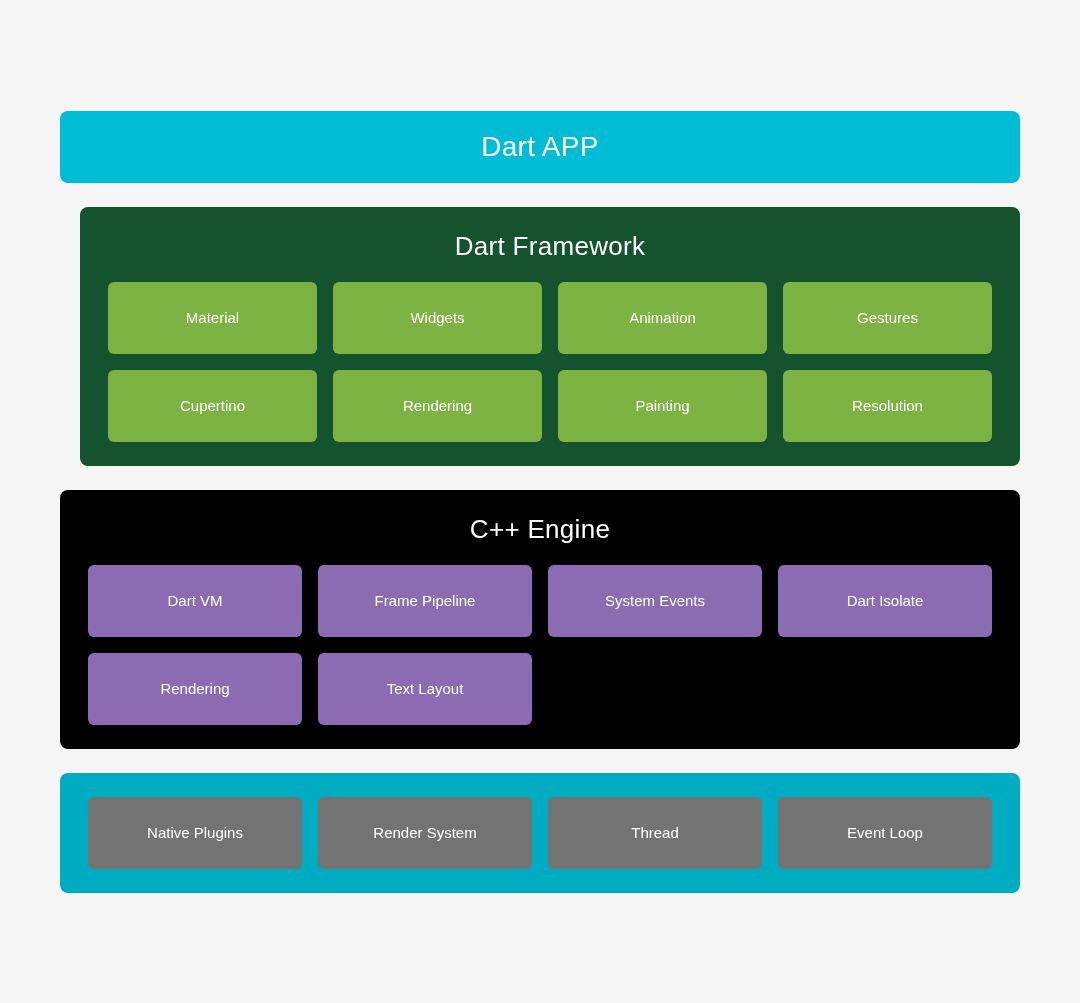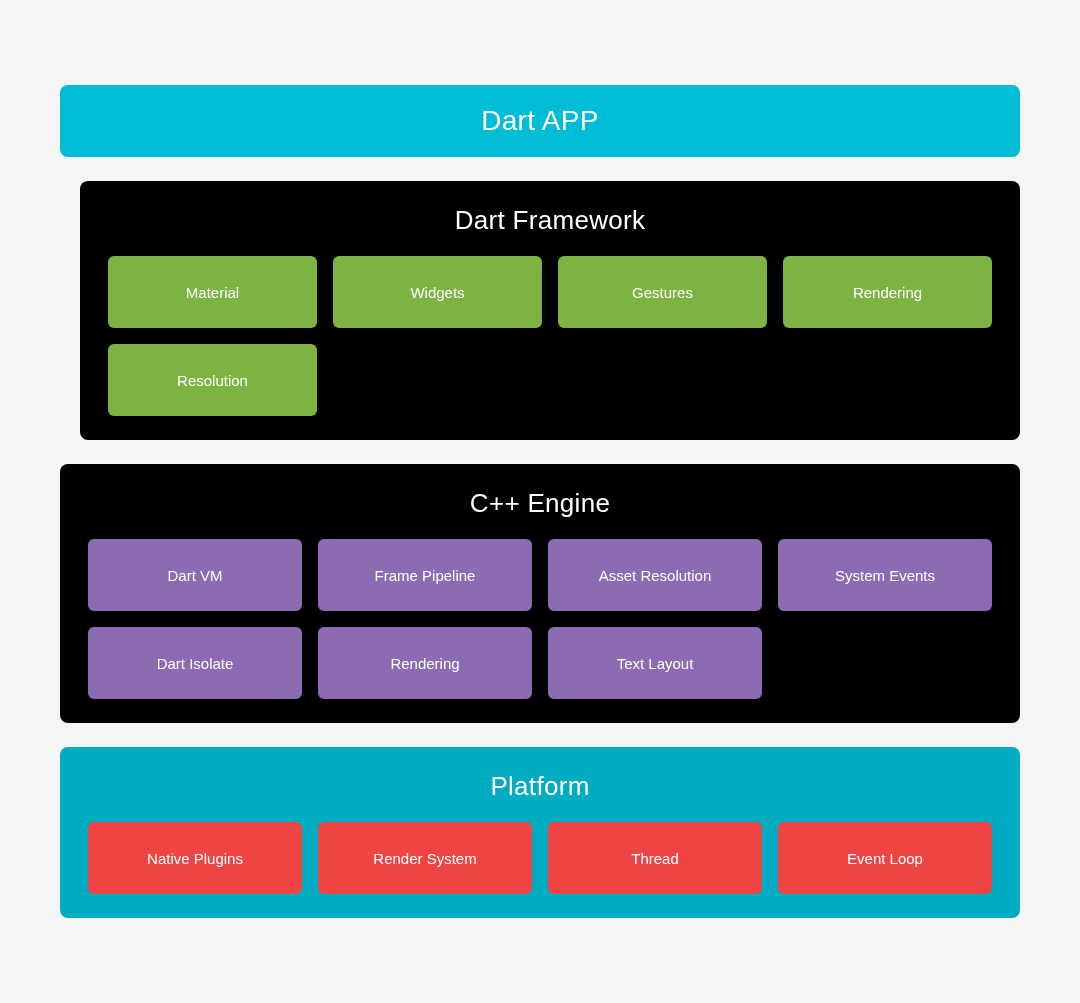--- a/index.html
+++ b/index.html
@@ -66,21 +66,21 @@
       padding: 20px 28px;
     }
 
     .layer-dart-app .layer-title {
       margin-bottom: 0;
       font-size: 28px;
     }
 
     
     .layer-dart-framework {
-      background: #000000;
+      background: #14532d;
       margin-left: 20px;
     }
 
     .layer-dart-framework .layer-item {
       background: #7CB342;
     }
 
     
     .layer-cpp-engine {
       background: #000000;
@@ -89,21 +89,21 @@
     .layer-cpp-engine .layer-item {
       background: #8B6BB1;
     }
 
     
     .layer-platform {
       background: #00ACC1;
     }
 
     .layer-platform .layer-item {
-      background: #ef4444;
+      background: #737373;
     }
   </style>
 </head>
 <body>
 
 <div class="diagram-container">
 
   <div class="layer layer-dart-app">
     <div class="layer-title">Dart APP</div>
   </div>
@@ -111,60 +111,65 @@
   <div class="layer layer-dart-framework">
     <div class="layer-title">Dart Framework</div>
     <div class="layer-grid">
       <div class="layer-item">
           <span>Material</span>
         </div>
       <div class="layer-item">
           <span>Widgets</span>
         </div>
       <div class="layer-item">
+          <span>Animation</span>
+        </div>
+      <div class="layer-item">
           <span>Gestures</span>
         </div>
       <div class="layer-item">
+          <span>Cupertino</span>
+        </div>
+      <div class="layer-item">
           <span>Rendering</span>
+        </div>
+      <div class="layer-item">
+          <span>Painting</span>
         </div>
       <div class="layer-item">
           <span>Resolution</span>
         </div>
     </div>
   </div>
 
   <div class="layer layer-cpp-engine">
     <div class="layer-title">C++ Engine</div>
     <div class="layer-grid">
       <div class="layer-item">
           <span>Dart VM</span>
         </div>
       <div class="layer-item">
           <span>Frame Pipeline</span>
         </div>
       <div class="layer-item">
-          <span>Asset Resolution</span>
-        </div>
-      <div class="layer-item">
           <span>System Events</span>
         </div>
       <div class="layer-item">
           <span>Dart Isolate</span>
         </div>
       <div class="layer-item">
           <span>Rendering</span>
         </div>
       <div class="layer-item">
           <span>Text Layout</span>
         </div>
     </div>
   </div>
 
   <div class="layer layer-platform">
-    <div class="layer-title">Platform</div>
     <div class="layer-grid">
       <div class="layer-item">
           <span>Native Plugins</span>
         </div>
       <div class="layer-item">
           <span>Render System</span>
         </div>
       <div class="layer-item">
           <span>Thread</span>
         </div>

